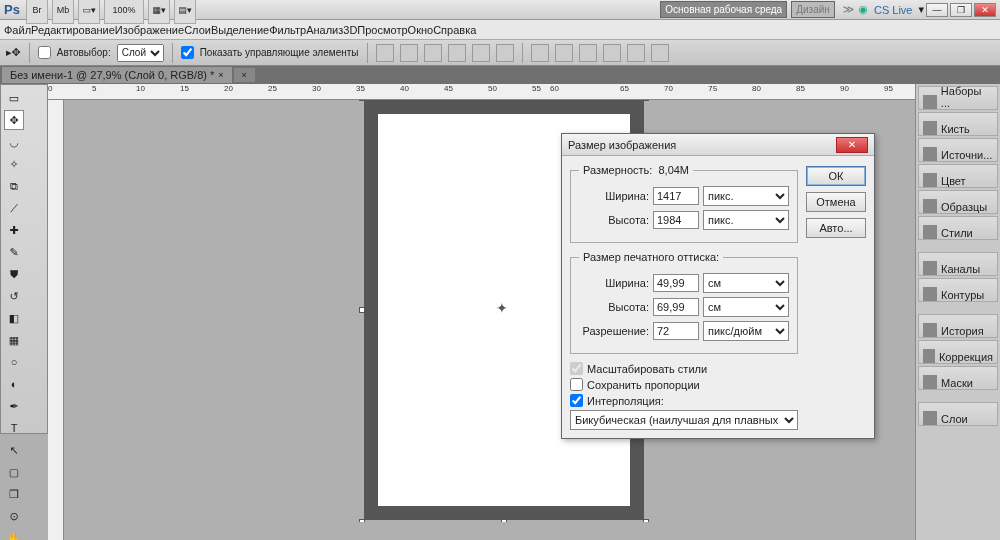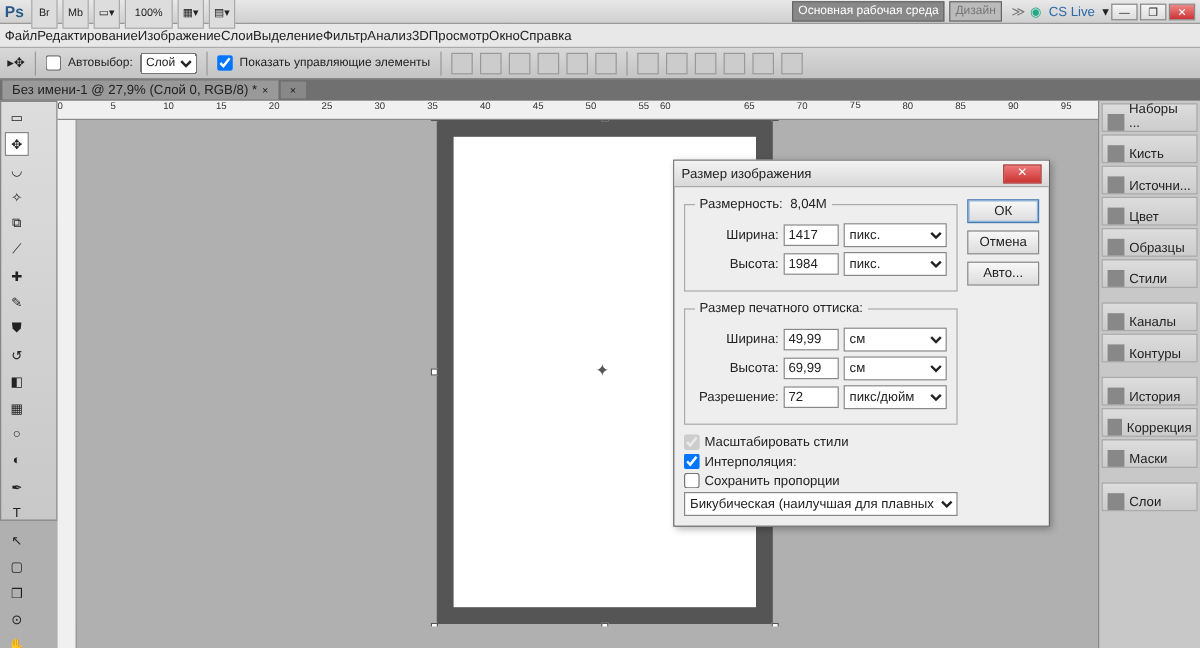--- a/index.html
+++ b/index.html
@@ -296,26 +296,26 @@
           <label>Разрешение:</label>
           <input type="text" value="72" style="">
           <select><option>пикс/дюйм</option></select>
         </div>
       </fieldset>
       <div class="chk dim">
           <input type="checkbox" checked="" disabled="" style="">
           <span>Масштабировать стили</span>
         </div>
       <div class="chk">
+          <input type="checkbox" style="">
+          <span>Сохранить пропорции</span>
+        </div>
+      <div class="chk">
           <input type="checkbox" checked="" style="">
           <span>Интерполяция:</span>
-        </div>
-      <div class="chk">
-          <input type="checkbox" style="">
-          <span>Сохранить пропорции</span>
         </div>
       <select class="intp"><option>Бикубическая (наилучшая для плавных градиентов)</option></select>
     </div>
     <div class="right">
       <button class="primary">ОК</button>
       <button>Отмена</button>
       <button>Авто...</button>
     </div>
   </div>
 </div>

